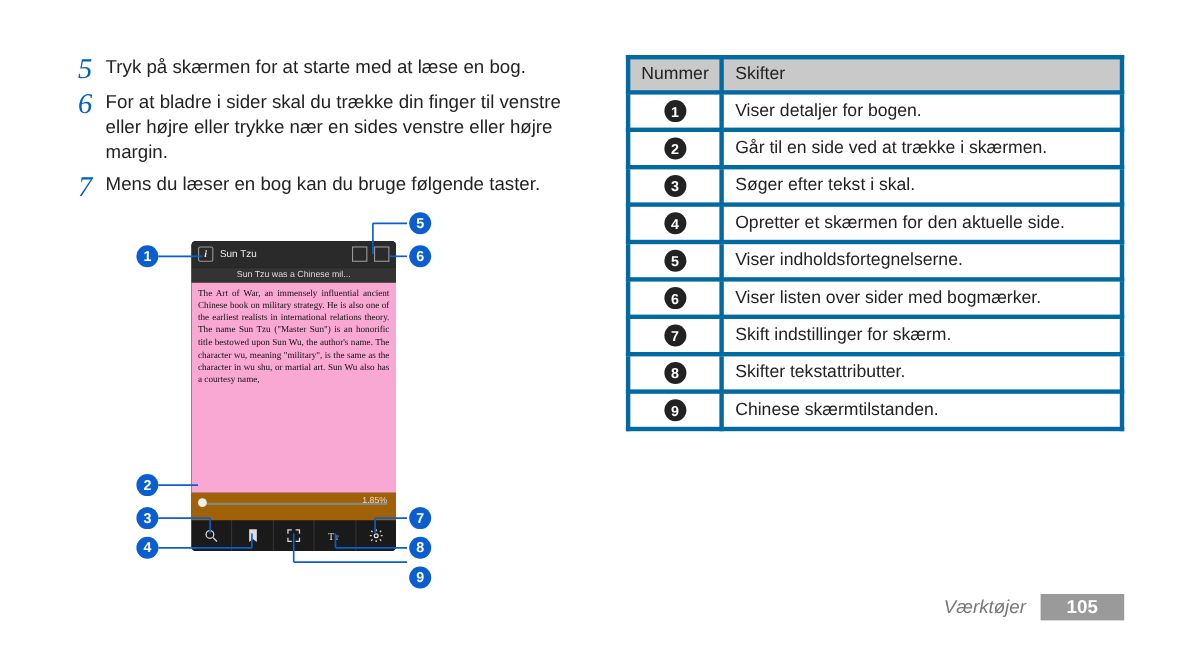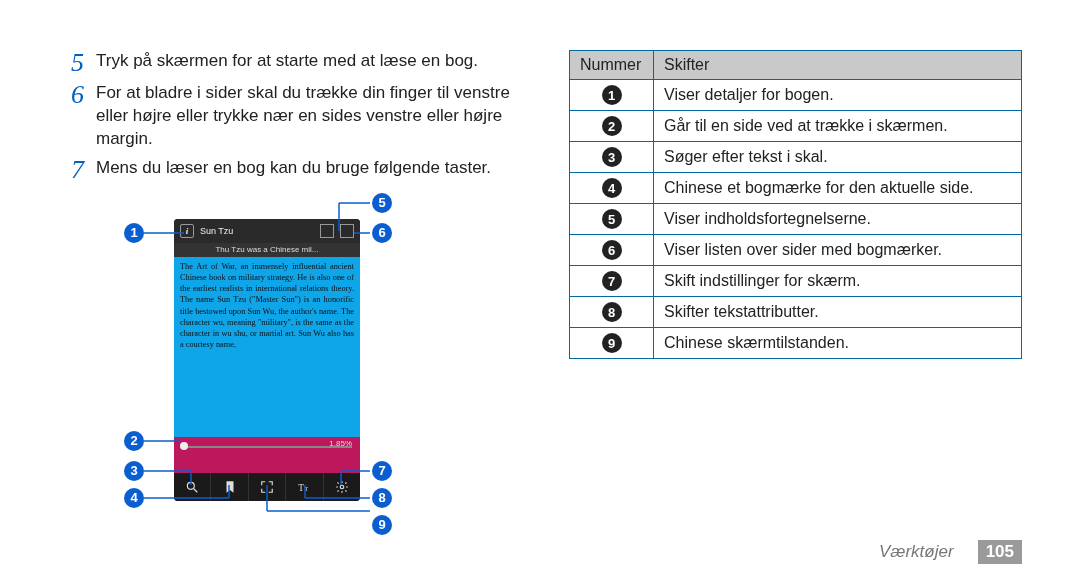--- a/index.html
+++ b/index.html
@@ -66,31 +66,31 @@
     width: 14px; height: 14px; border: 1px solid #999; border-radius: 2px;
     display:flex;align-items:center;justify-content:center;font-style:italic;font-family:serif;font-weight:bold;
   }
   .phone-top .spacer { flex:1; }
   .phone-top .sq { width:14px;height:14px;border:1px solid #999; }
   .phone-chapter {
     height: 14px; background:#333; color:#ddd; font-size:8px; text-align:center; line-height:14px;
   }
   .phone-page {
     flex:1;
-    background: #0ea5e9;
+    background: #f9a8d4;
     color:#111;
     padding: 4px 6px;
     font-family: "Times New Roman", serif;
     font-size: 8.3px;
     line-height: 1.35;
     text-align: justify;
   }
   .phone-progress {
-    height:36px;
-    background:#be185d;
+    height:25px;
+    background:#a16207;
     position:relative;
   }
   .phone-progress .track {
     position:absolute; left:8px; right:8px; top:9px; height:2px; background:#888;
   }
   .phone-progress .label {
     position:absolute; right:8px; top:2px; color:#ddd; font-size:8px;
   }
   .phone-progress .handle {
     position:absolute; left:6px; top:5px; width:8px; height:8px; border-radius:50%; background:#eee;
@@ -116,44 +116,44 @@
   }
   svg.leaders line { stroke:#0a5ecf; stroke-width:1.5; }
 
   
   table.func {
     width:100%;
     border-collapse: collapse;
     font-size:16px;
   }
   table.func th, table.func td {
-    border:1px solid #0369a1;
+    border:4px solid #0369a1;
     padding:5px 10px;
     text-align:left;
     vertical-align: middle;
   }
   table.func th {
     background:#c9c9c9;
     font-weight:normal;
   }
   table.func td.num { width:84px; text-align:center; }
   table.func td.num .circ {
     display:inline-flex;width:20px;height:20px;border-radius:50%;background:#222;
     color:#fff;align-items:center;justify-content:center;font-size:13px;font-weight:bold;
   }
 
   .footer {
     position:absolute;
     bottom:22px; right:58px;
-    display:flex; align-items:center; gap:24px;
+    display:flex; align-items:center; gap:13px;
   }
   .footer .sec { font-style:italic; color:#777; }
   .footer .page {
     background:#9a9a9a; color:#fff; font-weight:bold;
-    padding:2px 8px;
+    padding:2px 24px;
   }
 </style>
 </head>
 <body>
 
 <div class="cols">
   <div class="col-left">
 
     <div class="step">
       <div class="step-num">5</div>
@@ -171,21 +171,21 @@
     <div class="figure-wrap">
 
       <div class="phone">
         <div class="phone-top">
           <span class="i-ico">i</span>
           <span>Sun Tzu</span>
           <span class="spacer"></span>
           <span class="sq"></span>
           <span class="sq"></span>
         </div>
-        <div class="phone-chapter">Thu Tzu was a Chinese mil...</div>
+        <div class="phone-chapter">Sun Tzu was a Chinese mil...</div>
         <div class="phone-page">The Art of War, an immensely influential ancient Chinese book on military strategy. He is also one of the earliest realists in international relations theory.
 The name Sun Tzu ("Master Sun") is an honorific title bestowed upon Sun Wu, the author's name. The character wu, meaning "military", is the same as the character in wu shu, or martial art. Sun Wu also has a courtesy name,</div>
         <div class="phone-progress">
           <div class="track"></div>
           <div class="handle"></div>
           <div class="label">1.85%</div>
         </div>
         <div class="phone-bottom">
           <div class="bico">
             <svg width="14" height="14" viewBox="0 0 24 24" fill="none" stroke="#ddd" stroke-width="2">
@@ -274,21 +274,21 @@
           <tr>
             <td class="num"><span class="circ">2</span></td>
             <td>Går til en side ved at trække i skærmen.</td>
           </tr>
           <tr>
             <td class="num"><span class="circ">3</span></td>
             <td>Søger efter tekst i skal.</td>
           </tr>
           <tr>
             <td class="num"><span class="circ">4</span></td>
-            <td>Chinese et bogmærke for den aktuelle side.</td>
+            <td>Opretter et skærmen for den aktuelle side.</td>
           </tr>
           <tr>
             <td class="num"><span class="circ">5</span></td>
             <td>Viser indholdsfortegnelserne.</td>
           </tr>
           <tr>
             <td class="num"><span class="circ">6</span></td>
             <td>Viser listen over sider med bogmærker.</td>
           </tr>
           <tr>

